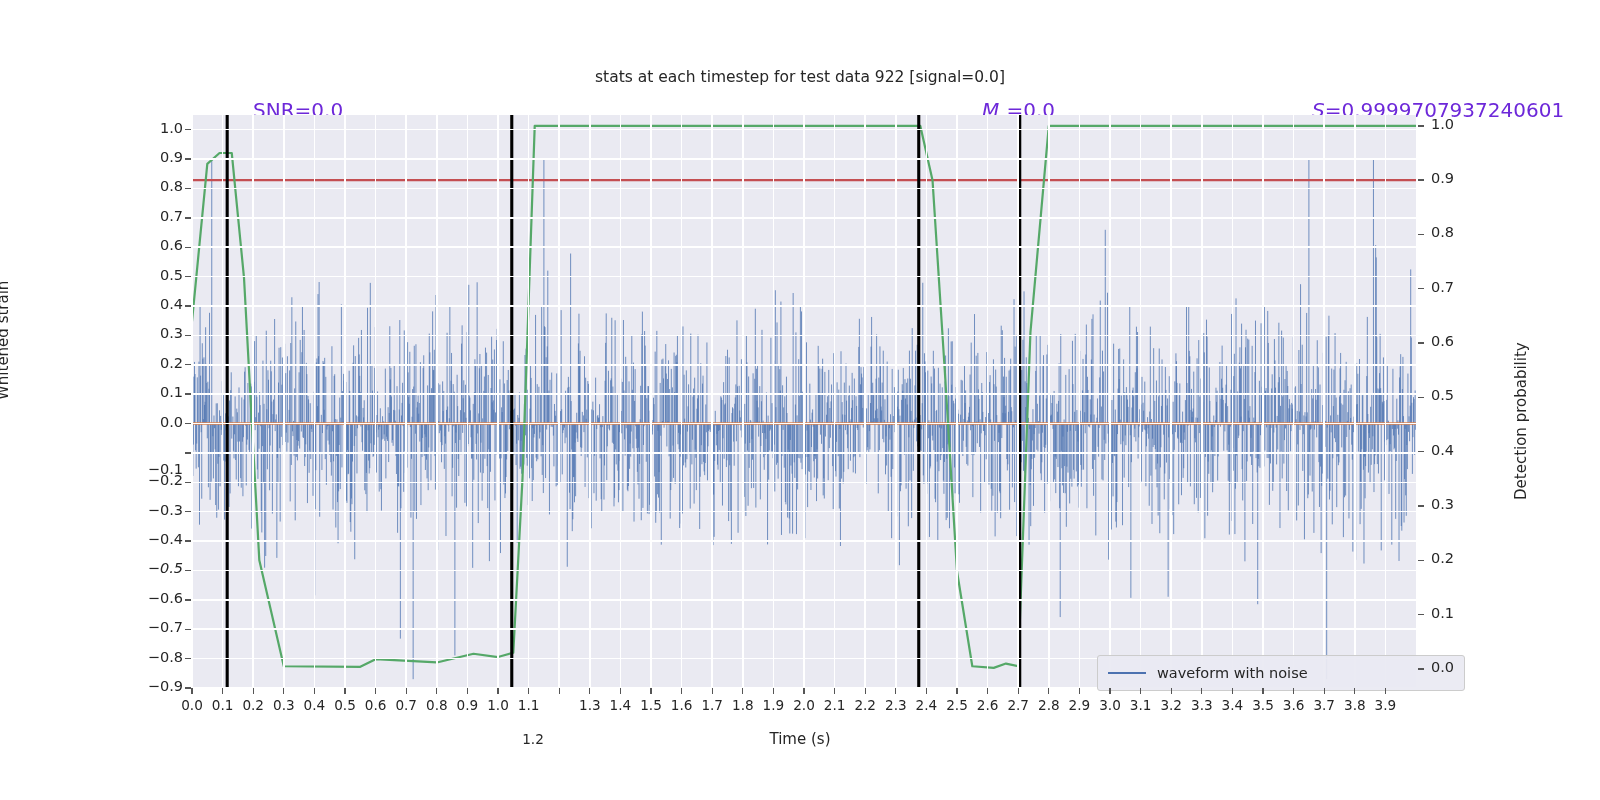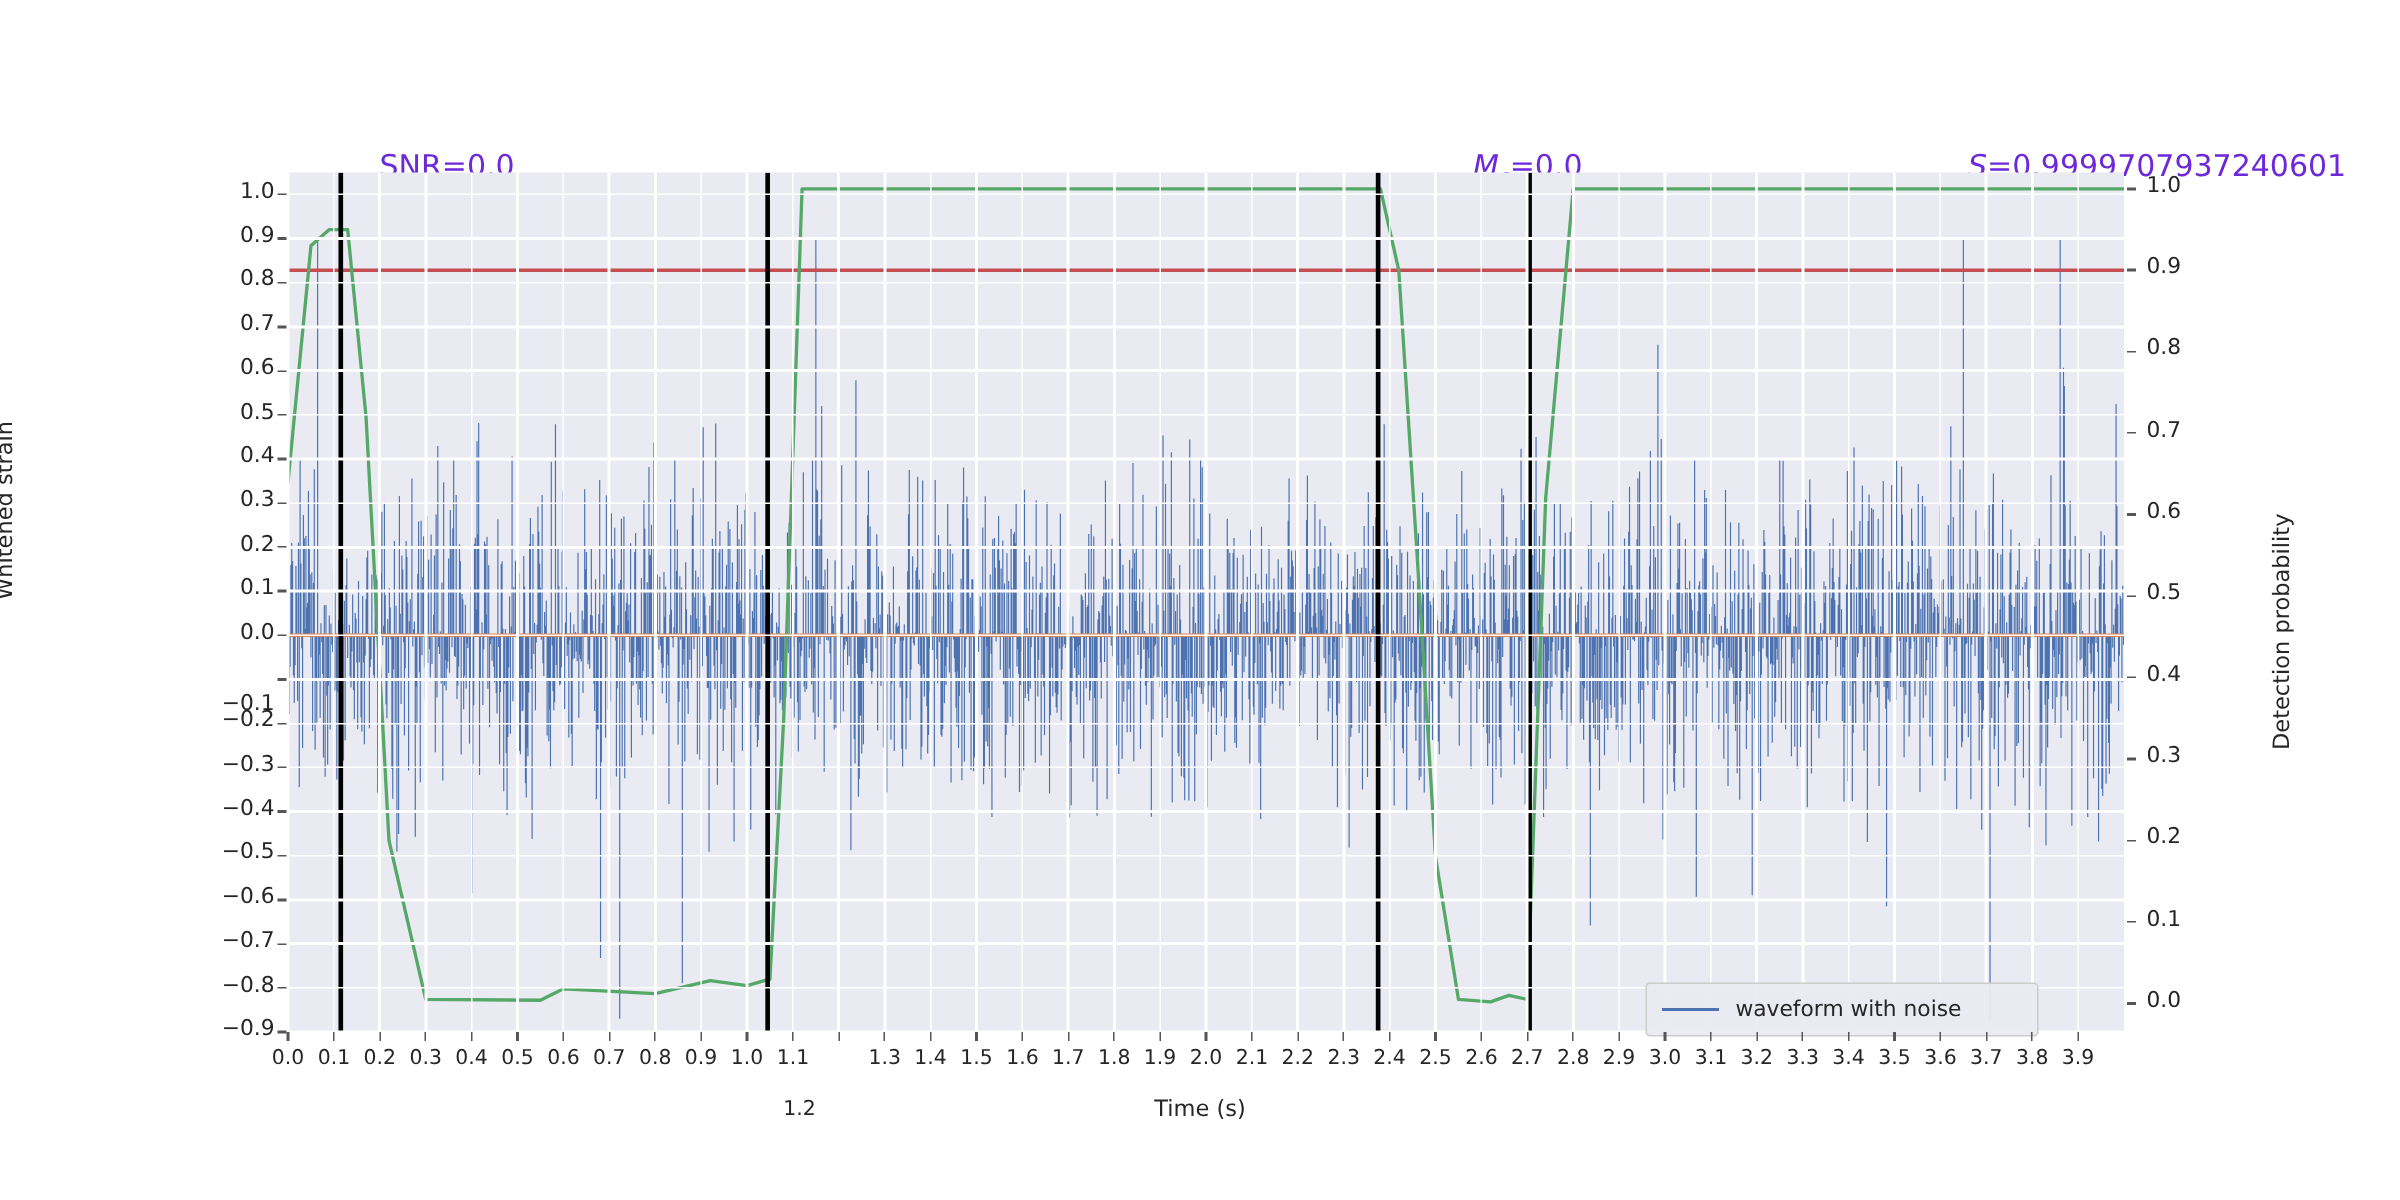--- a/index.html
+++ b/index.html
@@ -55,35 +55,36 @@
     font-size:15px;color:#262626;
   }
 
   
   .anno{position:absolute;font-size:20px;color:#6d28d9;white-space:nowrap;}
   .anno i{font-style:italic;}
   .anno sub{font-size:13px;font-style:italic;}
 
   
   .legend{
-    position:absolute;left:1097px;top:655px;width:262px;
+    position:absolute;left:1097px;top:655px;width:368px;
     background:#EAEAF2F0;border:1px solid #CCCCCC;border-radius:3px;
     padding:7px 10px 7px 10px;box-sizing:border-box;
   }
   .lrow{display:flex;align-items:center;height:20px;}
   .lswatch{width:38px;height:2.3px;margin-right:11px;flex:0 0 38px;}
   .ltext{font-size:14.5px;color:#262626;white-space:nowrap;}
 
   svg{position:absolute;left:0;top:0;}
 </style>
 </head>
 <body>
 
 <div id="fig">
 
+  <div class="title">stats at each timestep for test data 922 [signal=0.0]</div>
 
   <div class="ytitle">Whitened strain</div>
   <div class="yrtitle">Detection probability</div>
   <div class="xtitle">Time (s)</div>
 
   <div class="anno" style="left:253px;top:98px;">SNR=0.0</div>
   <div class="anno" style="left:982px;top:98px;"><i>M</i><sub>c</sub><span>=0.0</span></div>
   <div class="anno" style="left:1312px;top:98px;"><i>S</i><span>=0.9999707937240601</span></div>
 
   <div class="axes" id="axes">
@@ -273,21 +274,21 @@
     <div class="ylab" style="top: 413.538px;">0.0</div>
     <div class="tick tl" style="left: 185px; top: 452.223px;"></div>
     <div class="ylab" style="top: 461px;">−0.1</div>
     <div class="tick tl" style="left: 185px; top: 481.608px;"></div>
     <div class="ylab" style="top: 472.308px;">−0.2</div>
     <div class="tick tl" style="left: 185px; top: 510.992px;"></div>
     <div class="ylab" style="top: 501.692px;">−0.3</div>
     <div class="tick tl" style="left: 185px; top: 540.377px;"></div>
     <div class="ylab" style="top: 531.077px;">−0.4</div>
     <div class="tick tl" style="left: 185px; top: 569.762px;"></div>
-    <div class="ylab" style="top: 560.462px;">−0.5</div>
+    <div class="ylab" style="top: 560.462px; font-style: italic;">−0.5</div>
     <div class="tick tl" style="left: 185px; top: 599.146px;"></div>
     <div class="ylab" style="top: 589.846px;">−0.6</div>
     <div class="tick tl" style="left: 185px; top: 628.531px;"></div>
     <div class="ylab" style="top: 619.231px;">−0.7</div>
     <div class="tick tl" style="left: 185px; top: 657.915px;"></div>
     <div class="ylab" style="top: 648.615px;">−0.8</div>
     <div class="tick tl" style="left: 185px; top: 687.3px;"></div>
     <div class="ylab" style="top: 678px;">−0.9</div>
     <div class="tick tr" style="left: 1418px; top: 125.163px;"></div>
     <div class="yrlab" style="top: 115.863px;">1.0</div>

